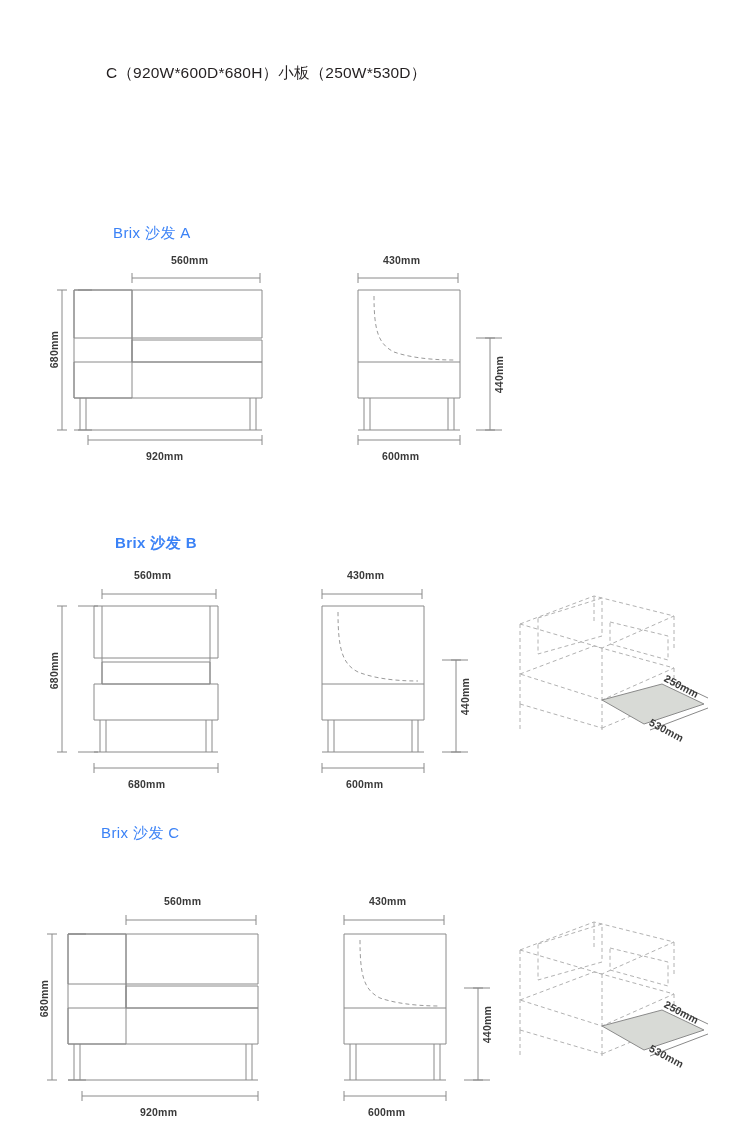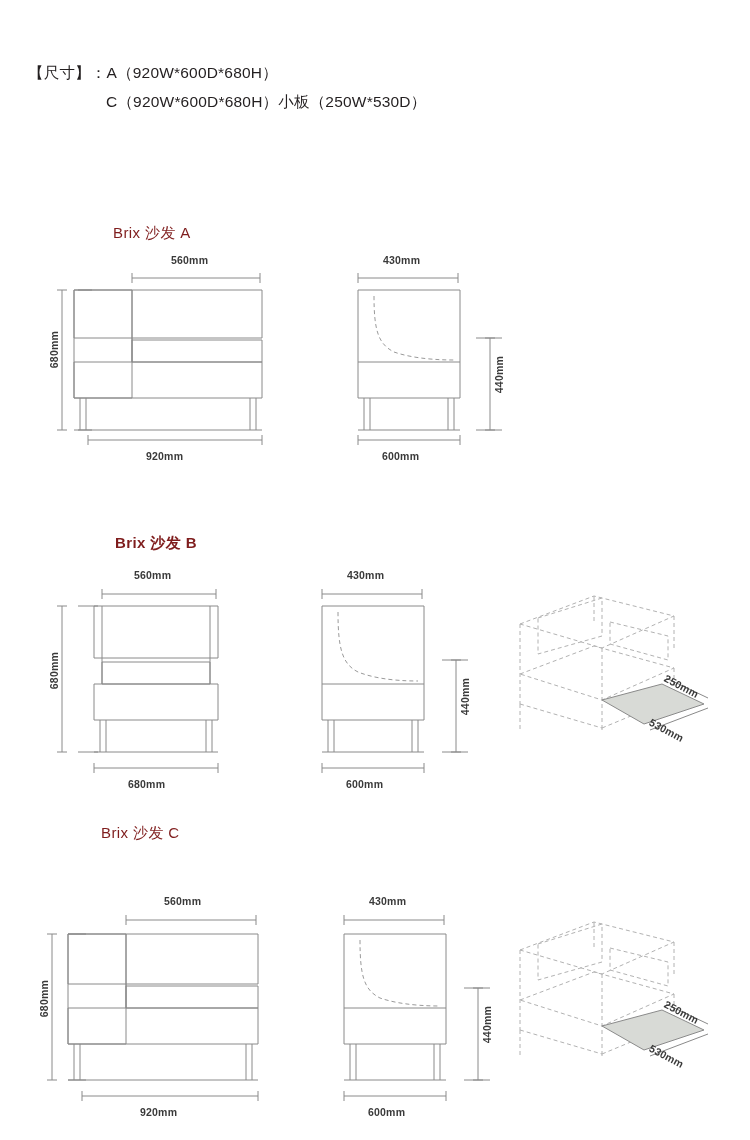--- a/index.html
+++ b/index.html
@@ -31,21 +31,21 @@
     color: #231f20;
     letter-spacing: 0.2px;
   }
   .spec-line { white-space: nowrap; }
   .spec-line.indent { padding-left: 78px; }
 
   
   .sect-title {
     position: absolute;
     font-size: 15px;
-    color: #7f1d1d;
+    color: #3b82f6;
     letter-spacing: 0.4px;
     white-space: nowrap;
     text-align: center;
   }
 
   
   .fig { position: absolute; font-weight: bold; }
   svg { display: block; overflow: visible; }
 
   .dimlabel {
@@ -64,21 +64,20 @@
     transform: rotate(28deg);
     transform-origin: left top;
   }
 </style>
 </head>
 <body>
 
 <div class="page">
 
   <div class="spec-block">
-    <div class="spec-line">【尺寸】：A（920W*600D*680H）</div>
     <div class="spec-line indent">C（920W*600D*680H）小板（250W*530D）</div>
   </div>
 
   <div class="sect-title" style="left:113px; top:224px;">Brix 沙发 A</div>
 
   <div class="fig" style="left:40px; top:258px;">
     <svg width="260" height="215" viewBox="0 0 260 215">
       <g fill="none" stroke="#8a8a8a" stroke-width="1">
 
         <line x1="92" y1="20" x2="220" y2="20"></line>

